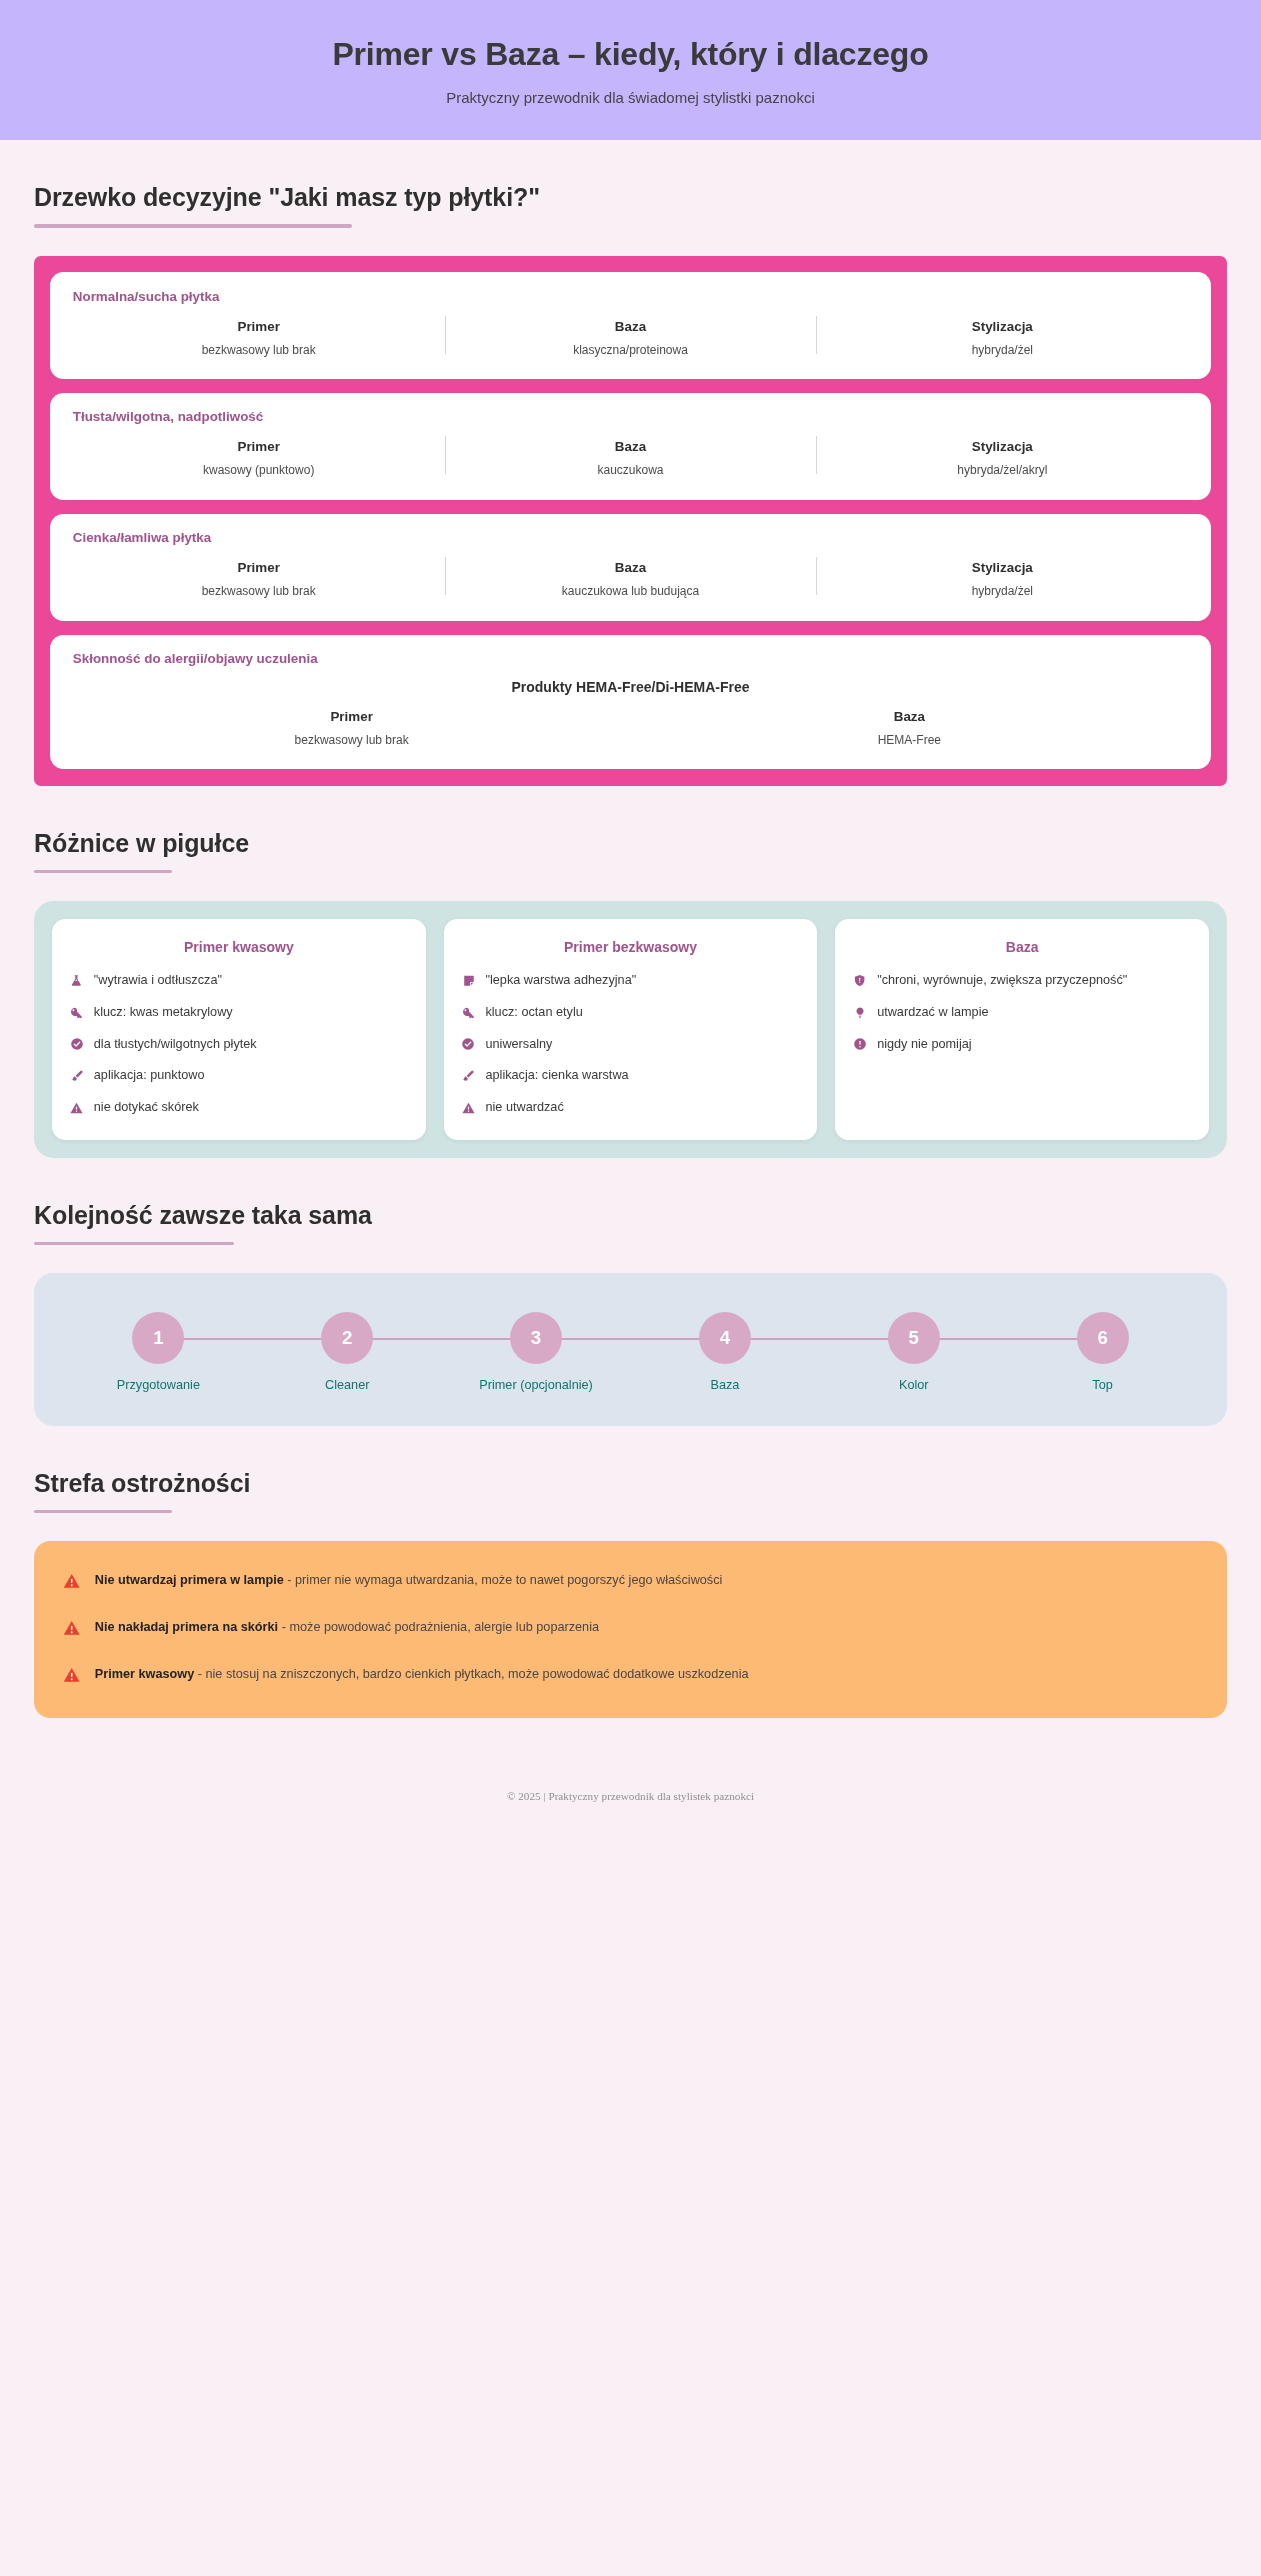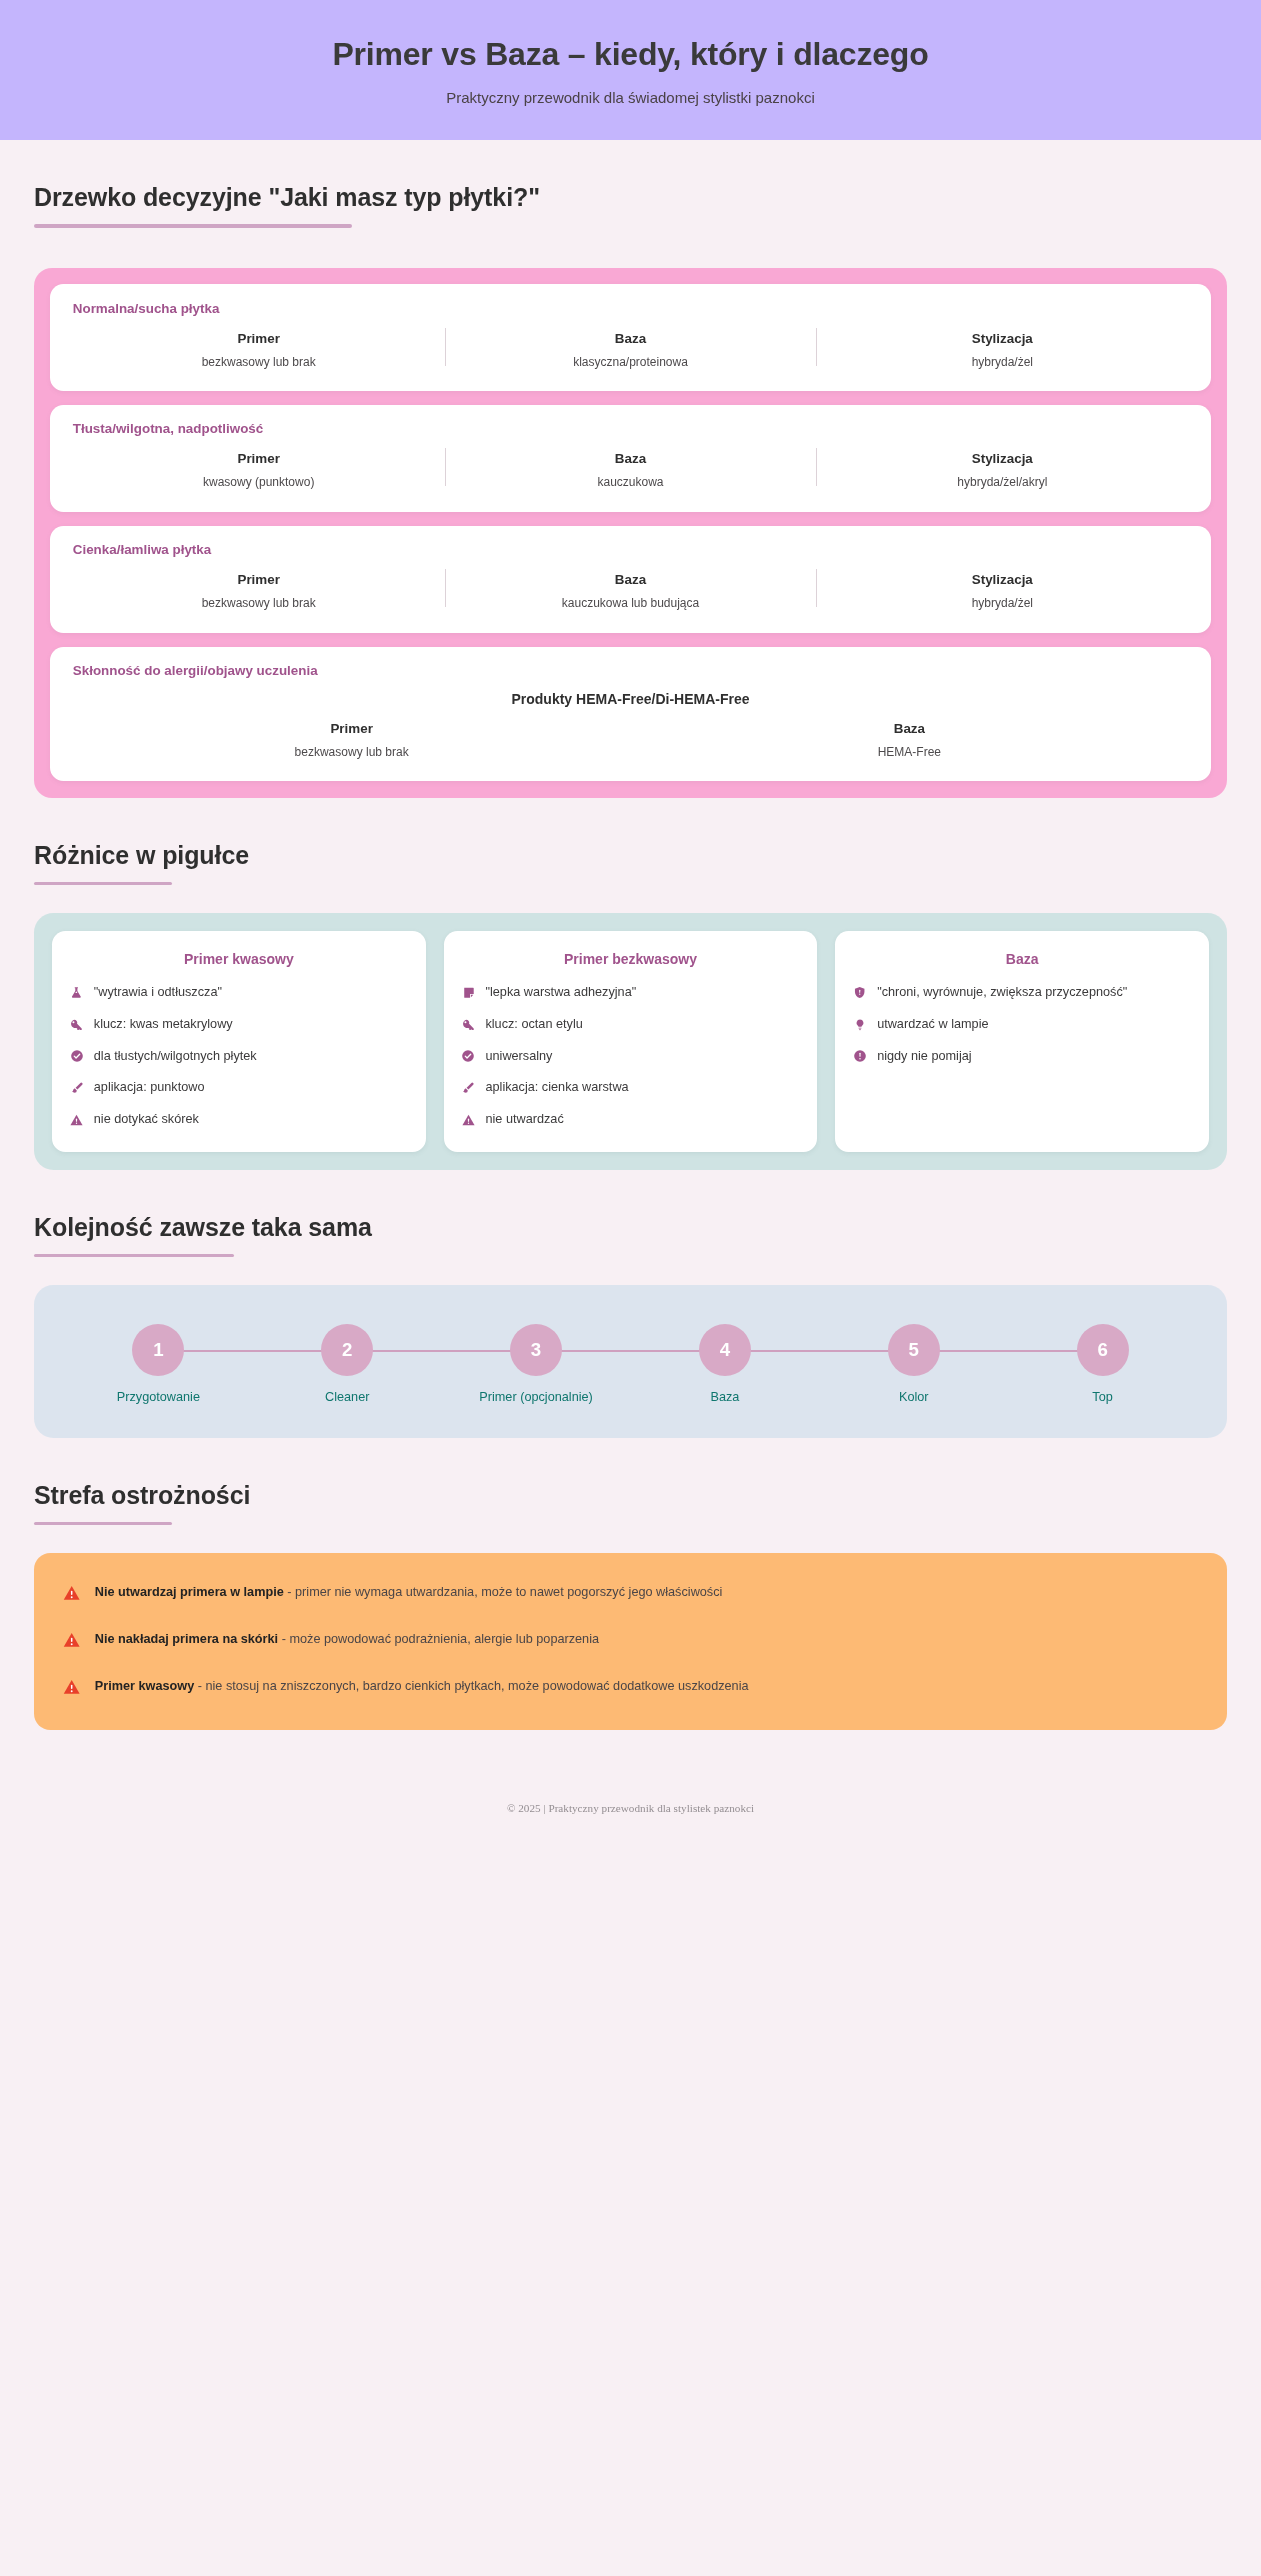--- a/index.html
+++ b/index.html
@@ -56,23 +56,23 @@
     background: #cfa5c4;
     border-radius: 2.2px;
   }
   .rule-w1 { width: 318px; }
   .rule-w2 { width: 138px; }
   .rule-w3 { width: 200px; }
   .rule-w4 { width: 138px; }
 
   
   .tree-panel {
-    margin-top: 40px;
-    background: #f9a8d4;
-    border-radius: 18px;
+    margin-top: 28px;
+    background: #ec4899;
+    border-radius: 7px;
     padding: 16.4px 16.4px;
   }
   .tree-card {
     background: #ffffff;
     border-radius: 13.4px;
     padding: 16.4px 22.4px 19.4px;
     margin-bottom: 14px;
     box-shadow: 0 1.5px 4.5px rgba(150,110,135,0.10);
   }
   .tree-card:last-child { margin-bottom: 0; }

